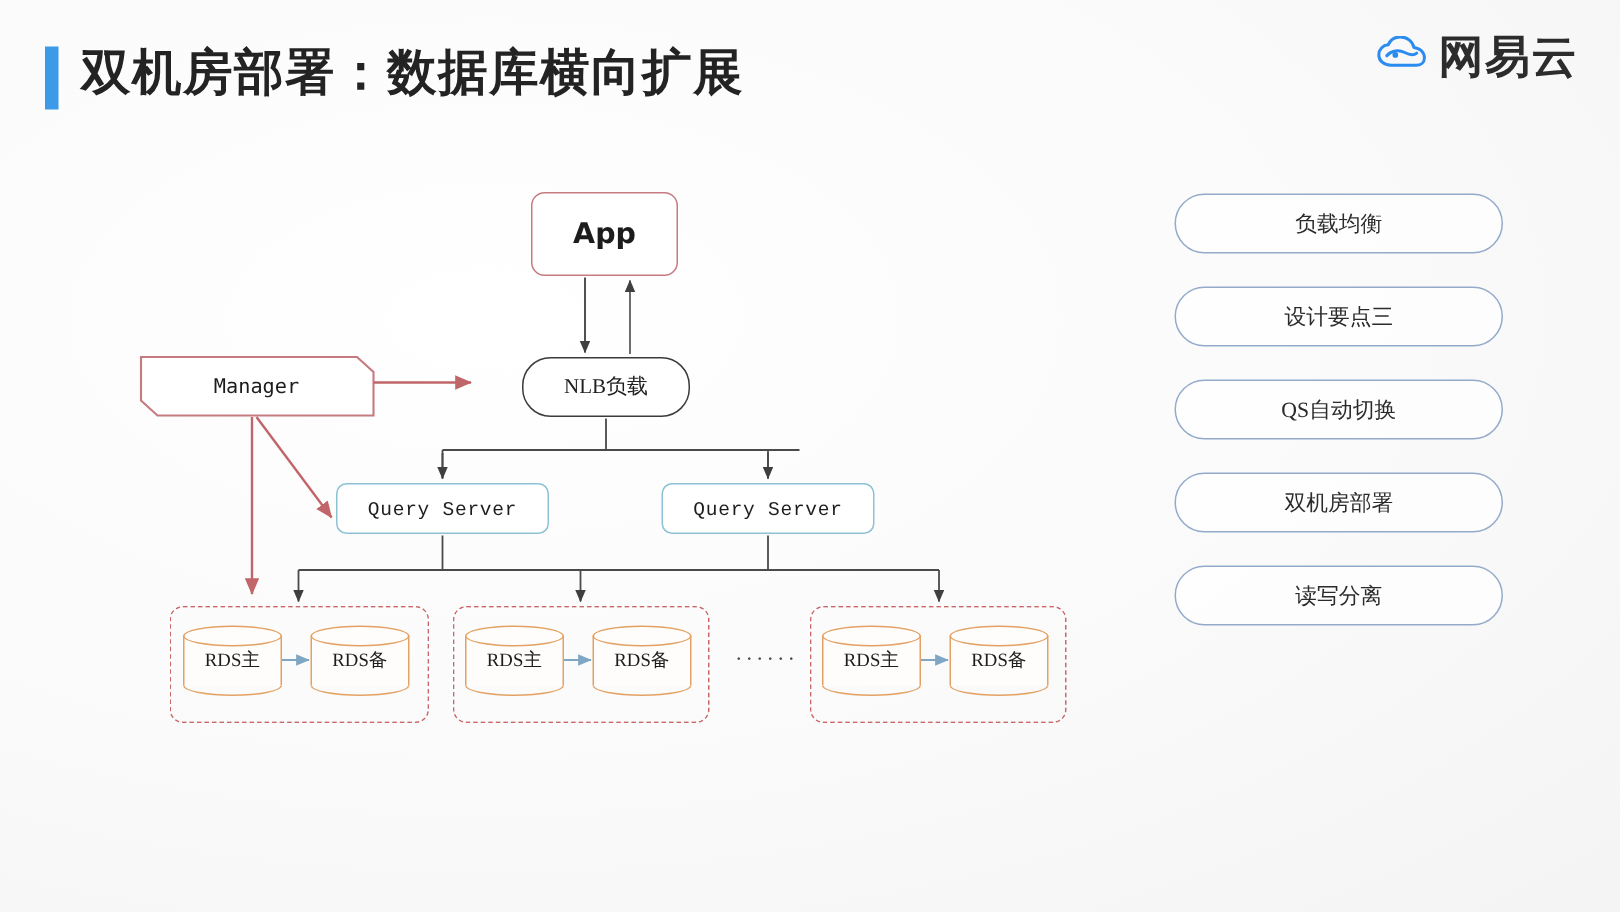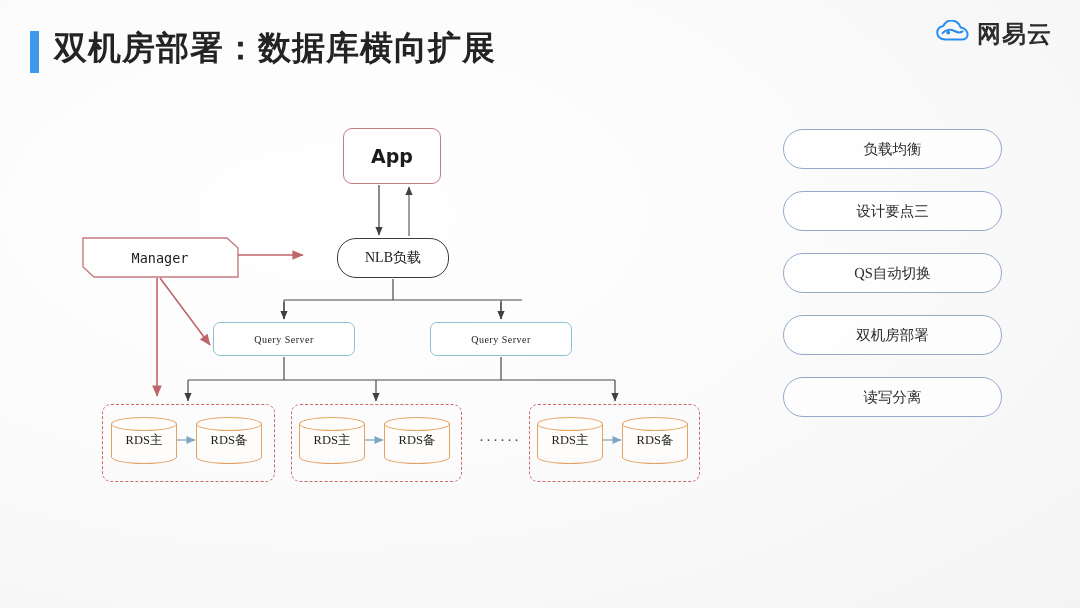--- a/index.html
+++ b/index.html
@@ -41,31 +41,31 @@
   }
   #brand {
     position: absolute;
     right: 28px;
     top: 18px;
     display: flex;
     align-items: center;
     gap: 7px;
   }
   #brand-text {
-    font-size: 24px;
+    font-size: 30px;
     font-weight: bold;
     color: #2c2c2c;
     font-family: Liberation Serif, serif;
     letter-spacing: 1px;
   }
 
   
   #diagram {
     position: absolute;
-    left: 5px;
+    left: 16px;
     top: 0;
     width: 760px;
     height: 500px;
   }
   #diagram svg { display: block; }
 
   .node {
     position: absolute;
     box-sizing: border-box;
     display: flex;
@@ -91,22 +91,22 @@
     position: absolute;
     left: 77px; top: 237px; width: 156px; height: 41px;
     display: flex; align-items: center; justify-content: center;
     font-size: 13.5px; color: #1d1d1d;
     font-family: "DejaVu Sans Mono", "Liberation Mono", monospace;
   }
   .node-qs {
     width: 142px; height: 34px;
     border: 1.5px solid #8cc2d3;
     border-radius: 7px;
-    font-size: 10px; color: #1d1d1d;
-    font-family: Liberation Serif, serif;
+    font-size: 13px; color: #1d1d1d;
+    font-family: Liberation Mono, monospace;
     letter-spacing: 0.5px;
   }
   .node-qs-1 { left: 208px; top: 322px; }
   .node-qs-2 { left: 425px; top: 322px; }
 
   
   .rds-group {
     position: absolute;
     box-sizing: border-box;
     border: 1.3px dashed #c9676b;

